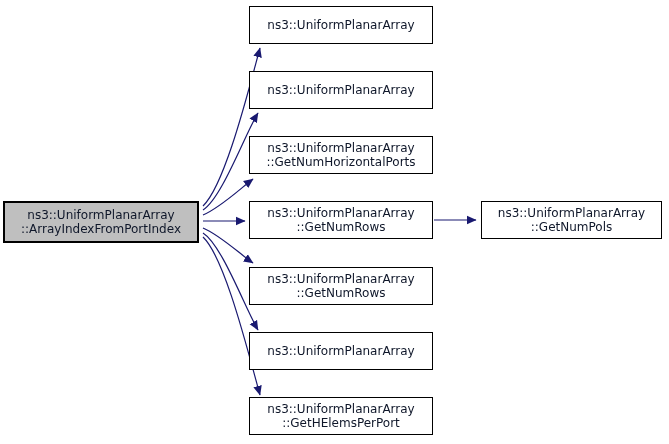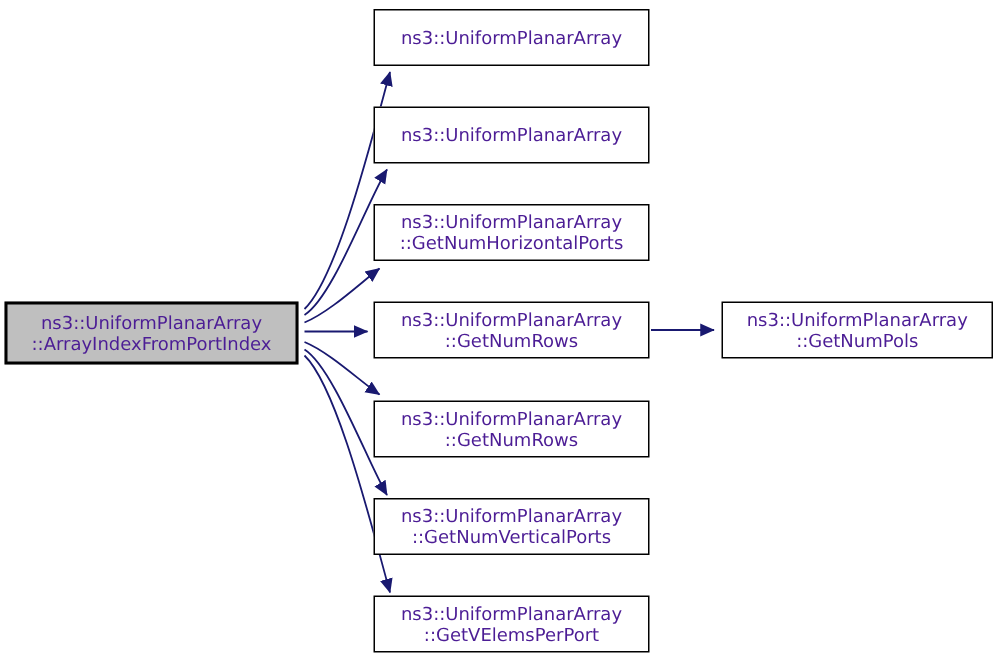--- a/index.html
+++ b/index.html
@@ -27,21 +27,21 @@
     box-sizing: border-box;
     background: #ffffff;
     border: 1px solid #000000;
     display: flex;
     flex-direction: column;
     align-items: center;
     justify-content: center;
     text-align: center;
     font-size: 12px;
     line-height: 14.5px;
-    color: #4c1d95;
+    color: #0f172a;
     white-space: nowrap;
     cursor: pointer;
   }
   .node.caller {
     background: #bfbfbf;
     border-width: 2px;
     cursor: default;
   }
   .mid { left: 249px; width: 184px; height: 38px; }
   .m0 { top: 6px; }
@@ -100,26 +100,25 @@
     <span>::GetNumRows</span>
   </div>
 
   <div class="node mid m4">
     <span>ns3::UniformPlanarArray</span>
     <span>::GetNumRows</span>
   </div>
 
   <div class="node mid m5">
     <span>ns3::UniformPlanarArray</span>
-    <span>::GetNumVerticalPorts</span>
   </div>
 
   <div class="node mid m6">
     <span>ns3::UniformPlanarArray</span>
-    <span>::GetVElemsPerPort</span>
+    <span>::GetHElemsPerPort</span>
   </div>
 
   <div class="node" style="left:481px; top:201px; width:181px; height:38px;">
     <span>ns3::UniformPlanarArray</span>
     <span>::GetNumPols</span>
   </div>
 
 </div>
 
 </body></html>

